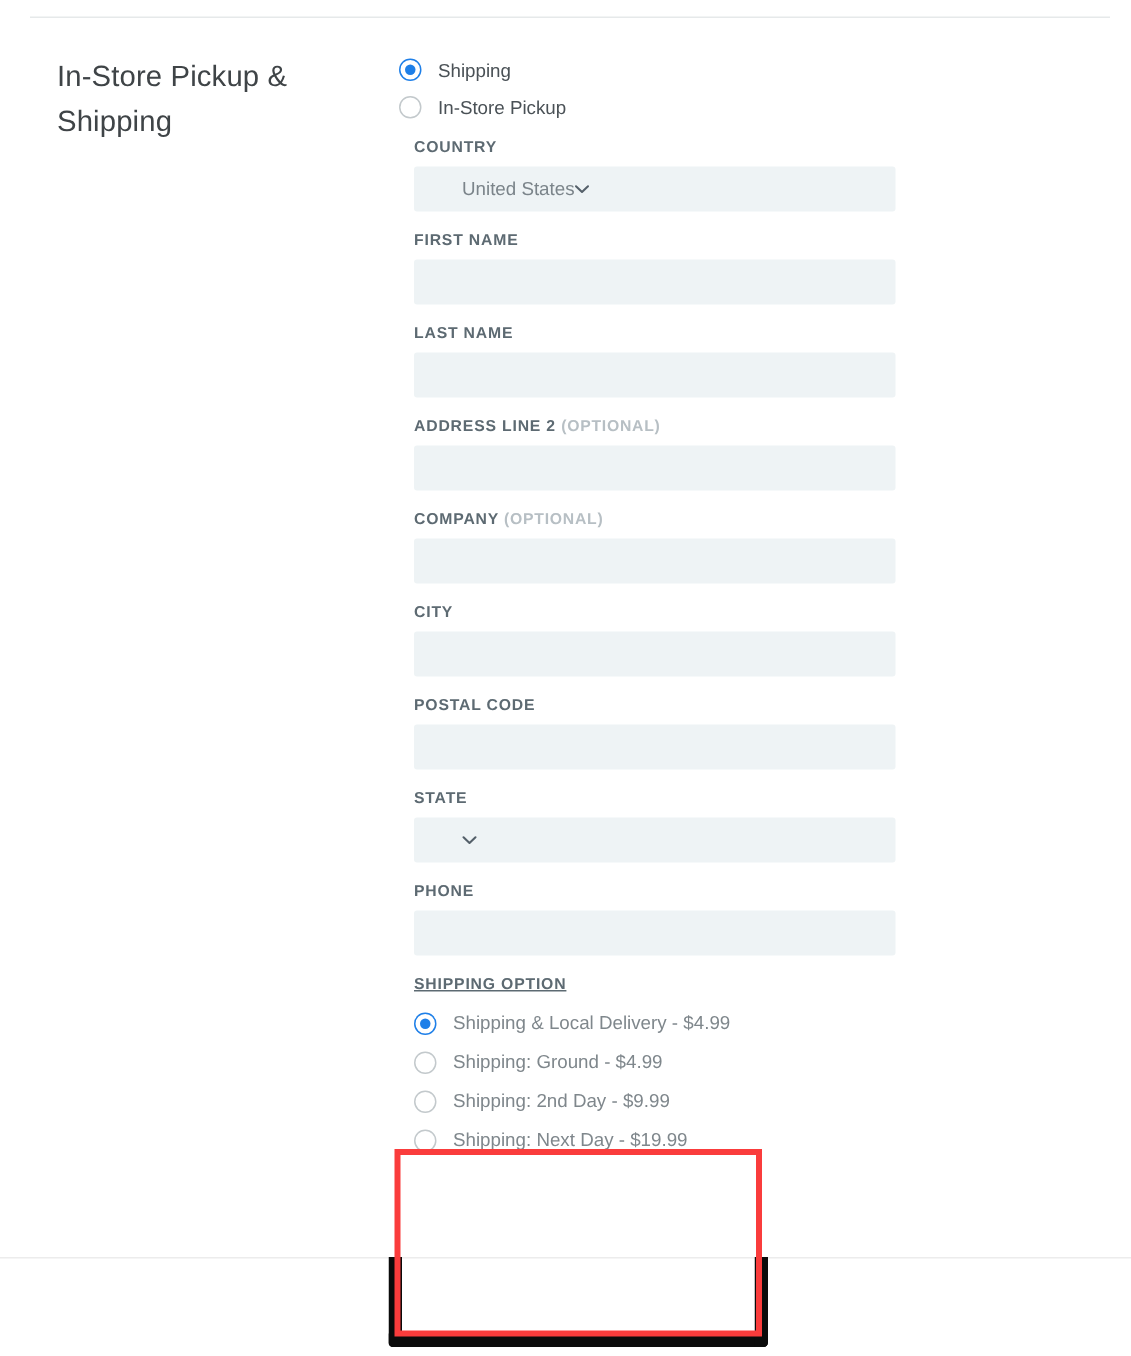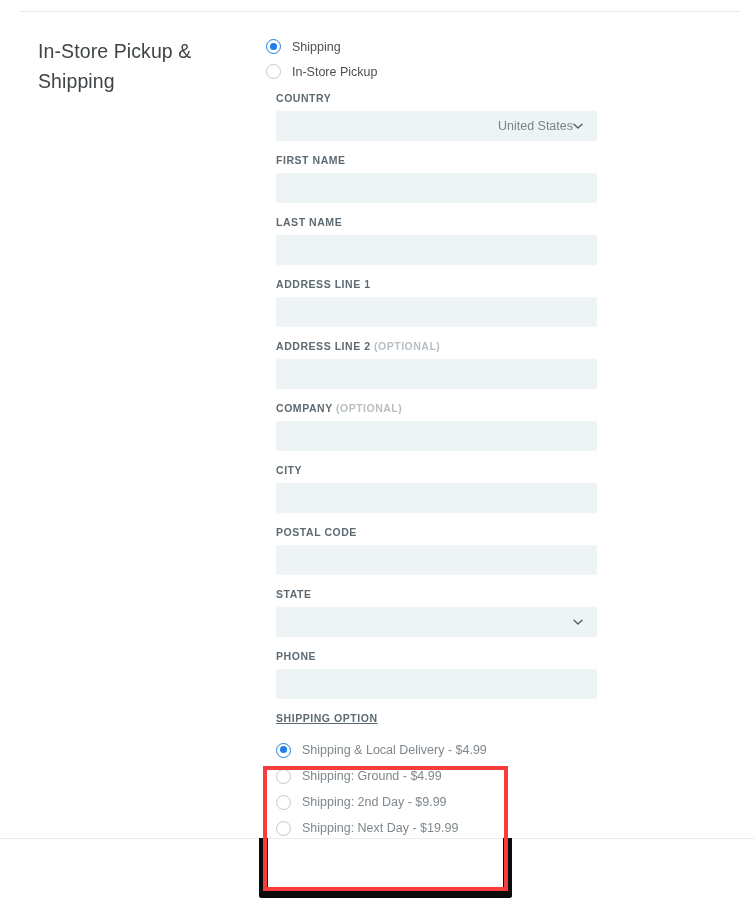--- a/index.html
+++ b/index.html
@@ -54,28 +54,28 @@
     margin-bottom: 7px;
   }
   .optional {
     font-weight: 700; color: #b7bfc4; letter-spacing: 0.5px;
   }
   .input, .select {
     width: 321px; height: 30px; background: #eef3f5;
     border: none; border-radius: 2px; display: flex; align-items: center;
     padding: 0 12px; font-size: 12.5px; color: #7b848a;
   }
-  .select { justify-content: flex-end; padding-left: 32px; }
+  .select { justify-content: flex-start; padding-left: 32px; }
   .chevron { width: 10px; height: 10px; flex: none; margin-right: 2px; }
   .chevron svg { display: block; }
 
   
   .ship-label { margin-top: 3px; text-decoration: underline; }
   .ship-list { padding-left: 10px; }
-  .ship-row { display: flex; align-items: center; height: 26px; }
+  .ship-row { display: flex; align-items: flex-start; height: 26px; }
   .ship-radio {
     width: 15px; height: 15px; border-radius: 50%;
     border: 1.5px solid #c3c9cc; background: #fff; flex: none; position: relative;
   }
   .ship-radio.checked { border-color: #1e7fe8; }
   .ship-radio.checked::after {
     content: ""; position: absolute; left: 2.5px; top: 2.5px;
     width: 7px; height: 7px; border-radius: 50%; background: #1e7fe8;
   }
   .ship-text {
@@ -136,26 +136,20 @@
         </div>
       </div>
 
       <div class="field">
         <span class="field-label"><span>LAST NAME</span></span>
         <div class="input">
           <span></span>
         </div>
       </div>
 
-      <div class="field">
-        <span class="field-label"><span>ADDRESS LINE 1</span></span>
-        <div class="input">
-          <span></span>
-        </div>
-      </div>
 
       <div class="field">
         <span class="field-label"><span>ADDRESS LINE 2</span>
           <span class="optional">(OPTIONAL)</span>
         </span>
         <div class="input">
           <span></span>
         </div>
       </div>
 

